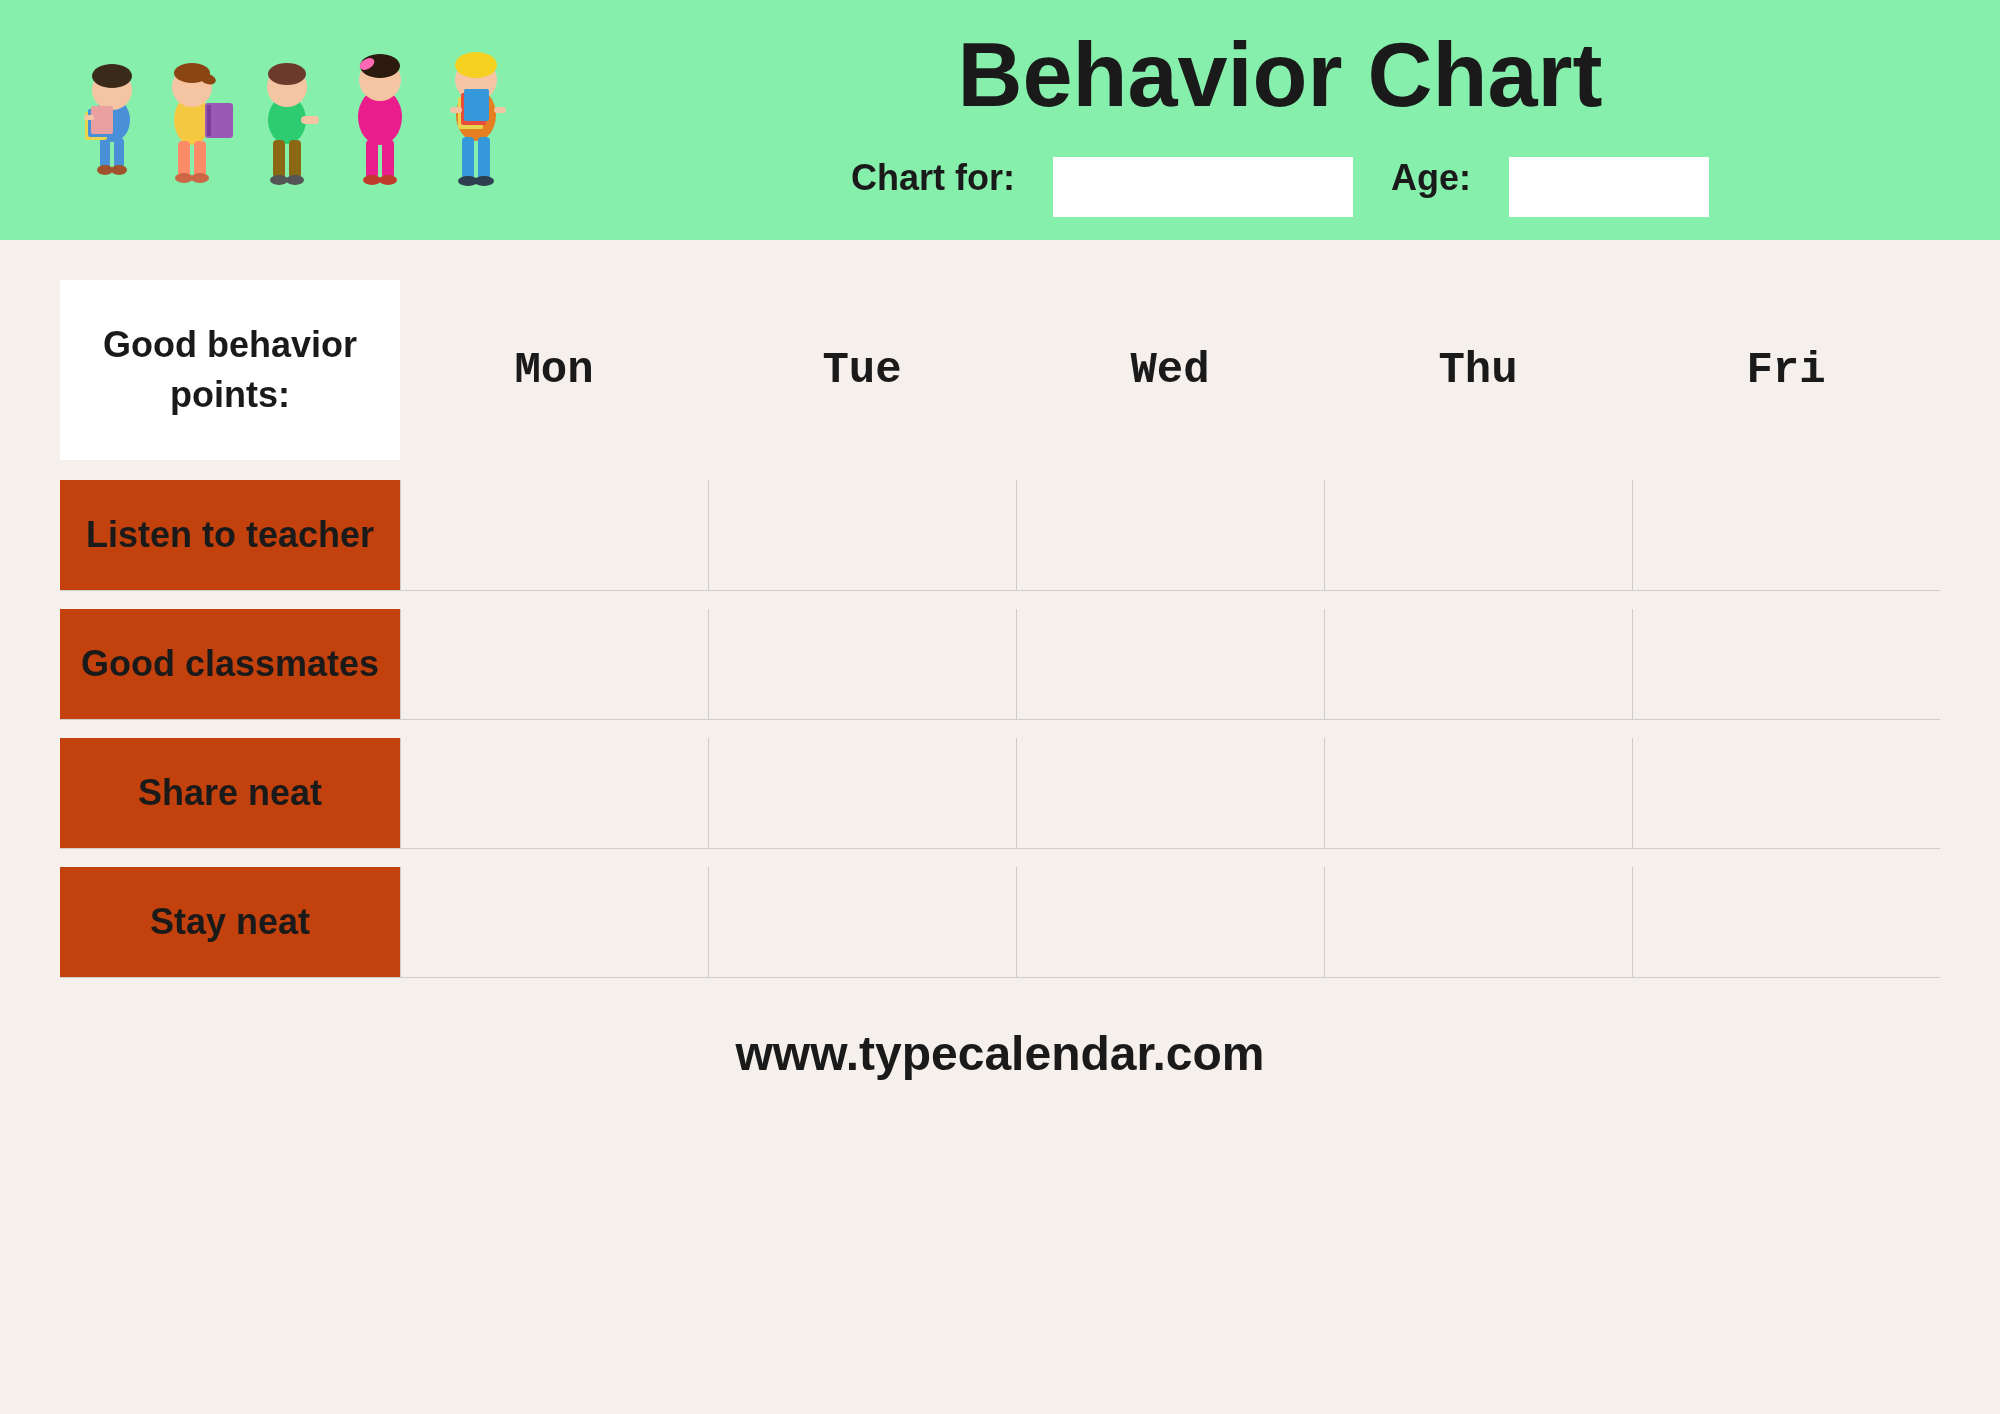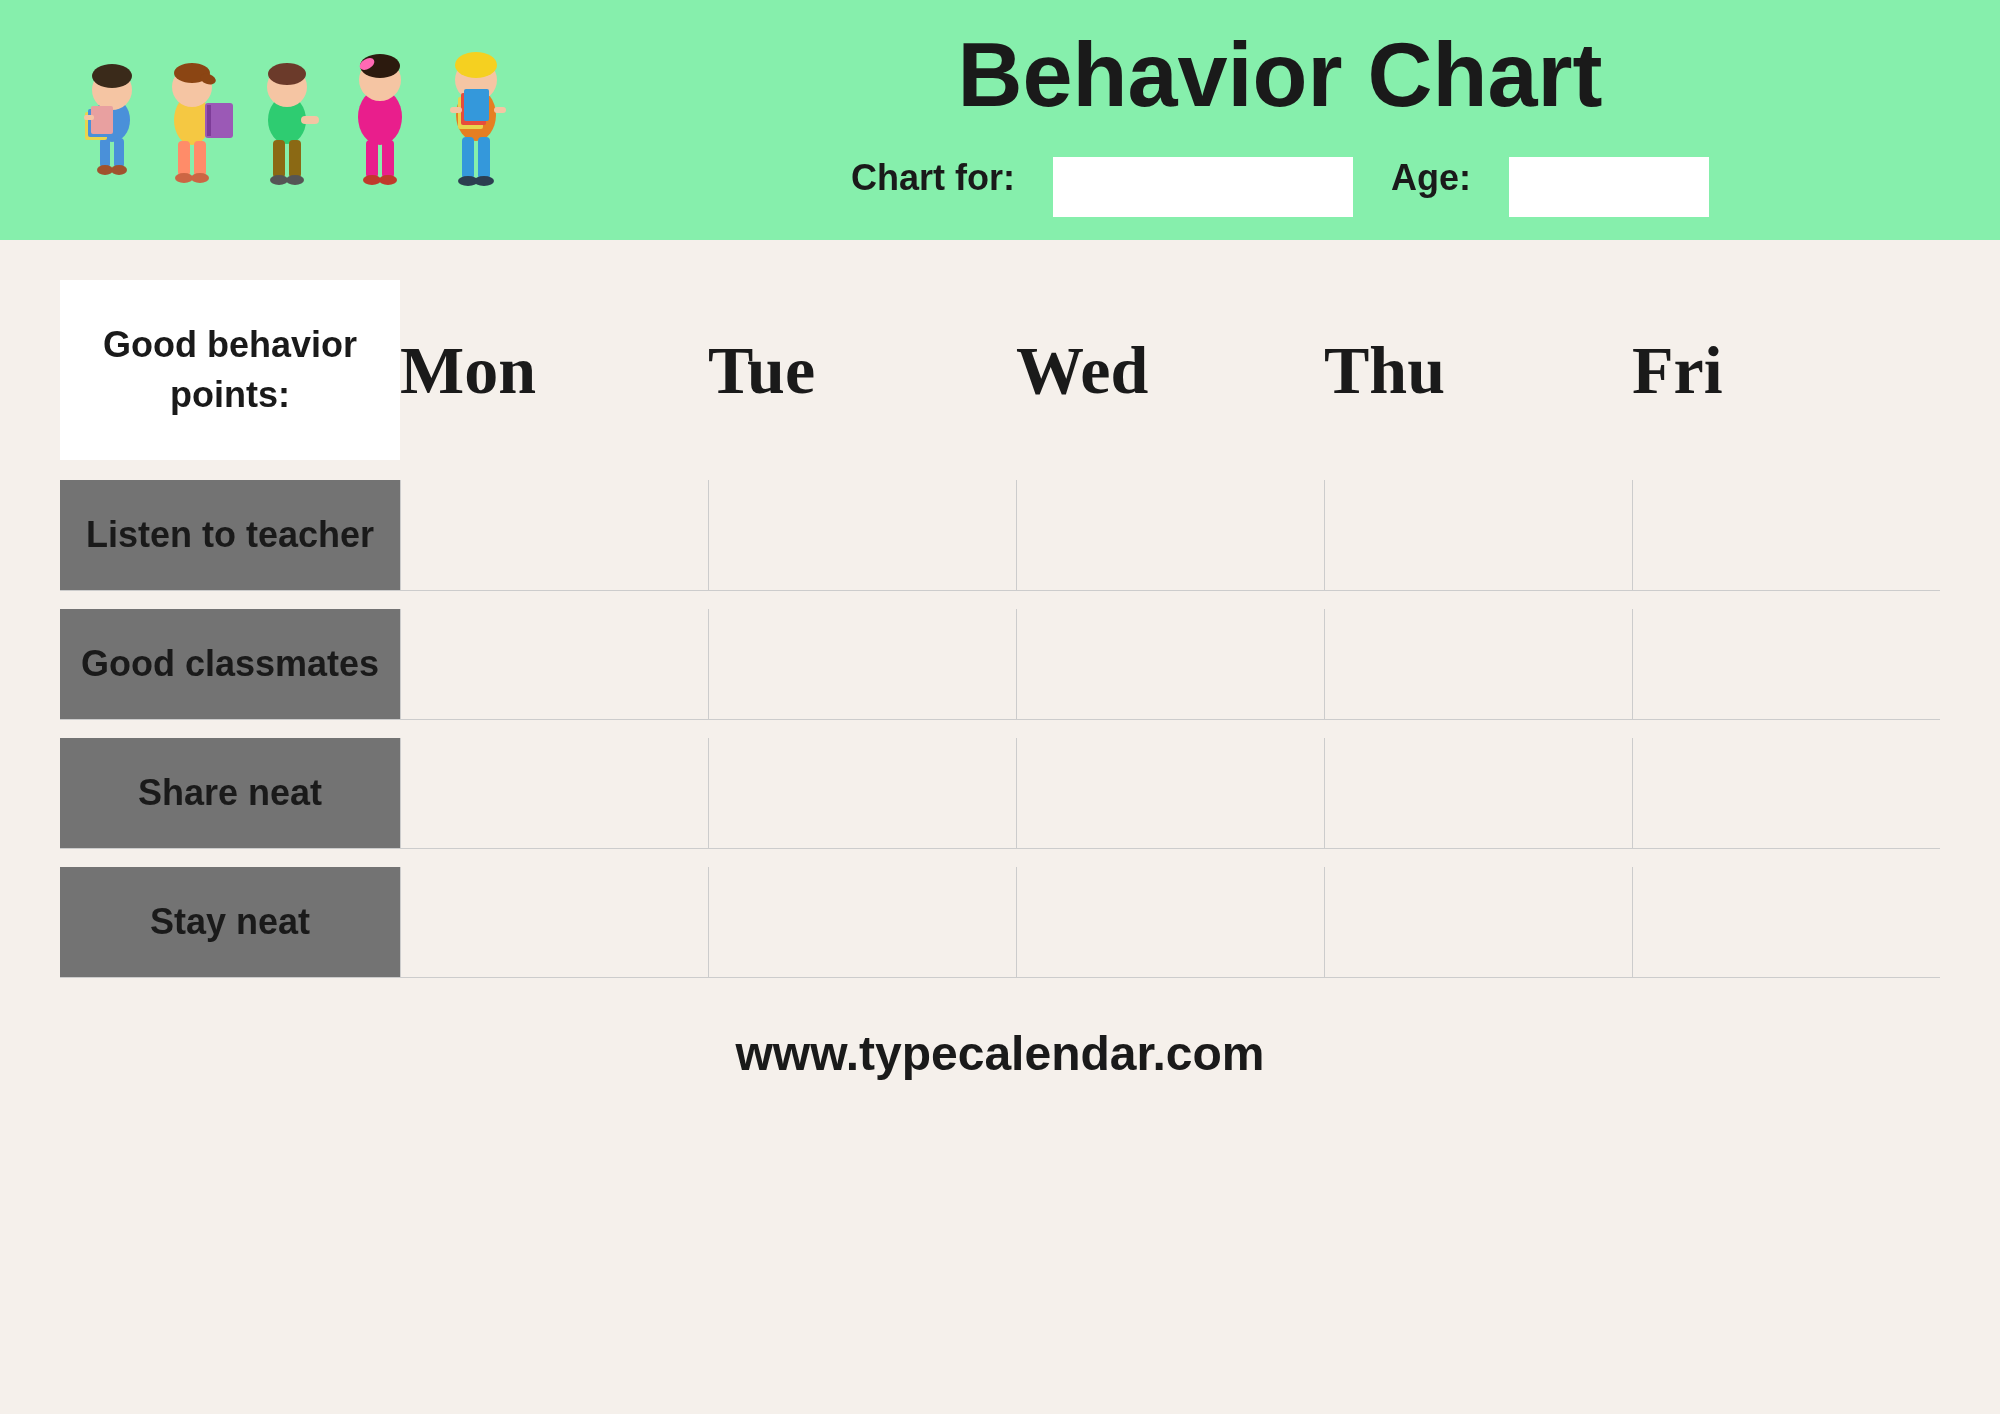--- a/index.html
+++ b/index.html
@@ -100,37 +100,37 @@
       font-size: 36px;
       font-weight: 700;
       color: #1a1a1a;
       line-height: 1.4;
       min-height: 180px;
     }
 
     .day-header-cell {
       display: flex;
       align-items: center;
-      justify-content: flex-start;
-      font-size: 68px;
+      justify-content: center;
+      font-size: 44px;
       font-weight: 900;
       color: #1a1a1a;
-      font-family: Liberation Serif, serif;
+      font-family: Liberation Mono, monospace;
     }
 
     
     .behavior-row {
       display: grid;
       grid-template-columns: 340px 1fr 1fr 1fr 1fr 1fr;
       margin-bottom: 18px;
       border-bottom: 1px solid #ccc;
     }
 
     .behavior-label {
-      background: #737373;
+      background: #c2410c;
       padding: 28px 20px;
       display: flex;
       align-items: center;
       justify-content: center;
       text-align: center;
       font-size: 36px;
       font-weight: 700;
       color: #1a1a1a;
       min-height: 110px;
     }

